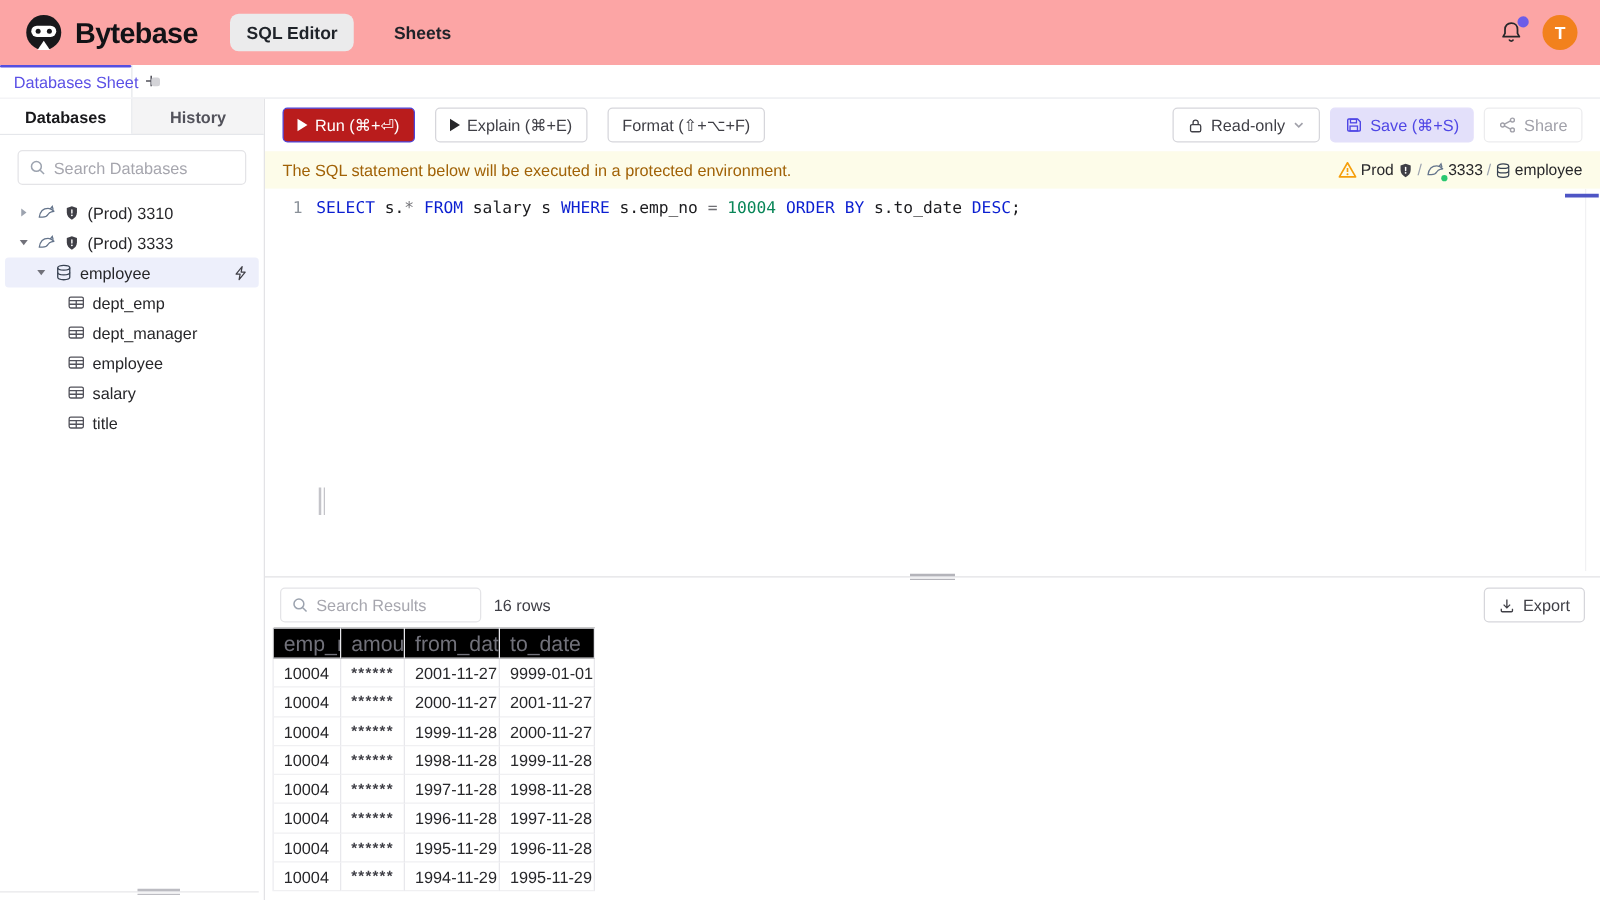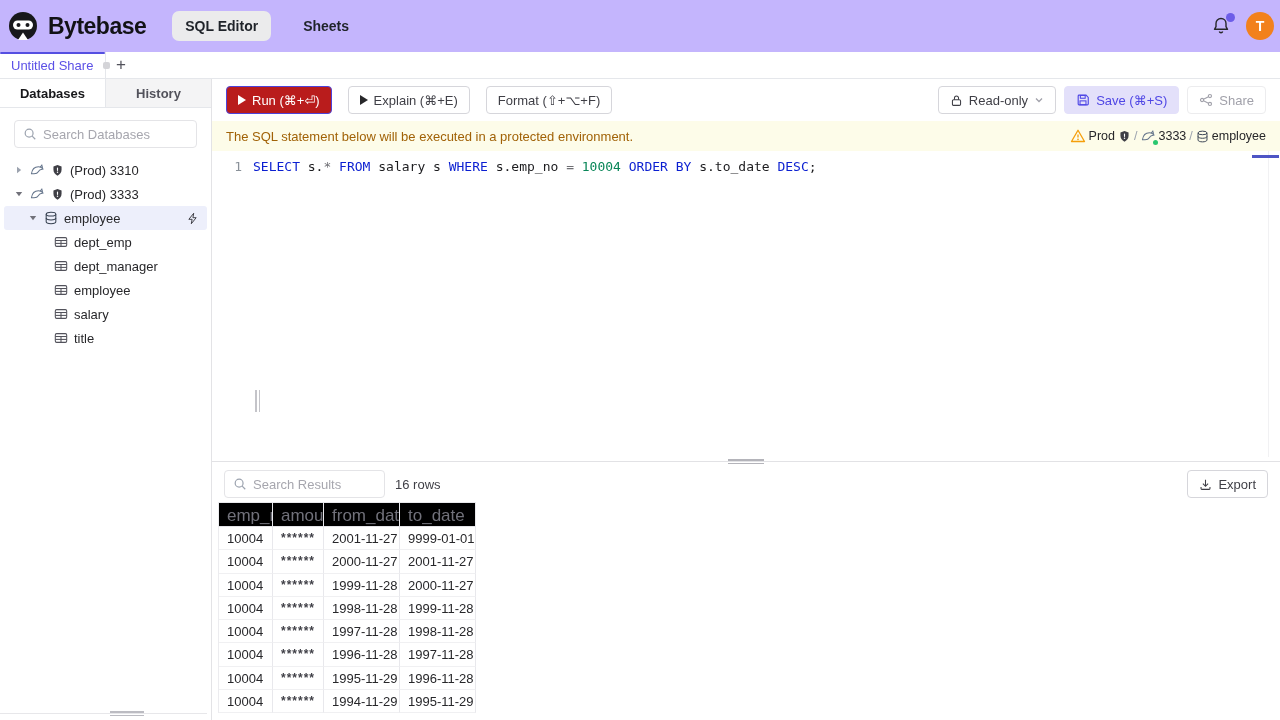--- a/index.html
+++ b/index.html
@@ -1,21 +1,21 @@
 <!DOCTYPE html>
 <html><head>
 <meta charset="utf-8">
 <style>
   * { margin:0; padding:0; box-sizing:border-box; }
   html,body { width:1280px; height:720px; overflow:hidden; background:#fff;
     font-family:"Liberation Sans", sans-serif; color:#27272a; }
   .app { width:1280px; height:720px; display:flex; flex-direction:column; }
 
   
-  .topbar { height:52px; display:flex; align-items:center; padding:0 6px; background:#c4b5fd; flex:none; }
+  .topbar { height:52px; display:flex; align-items:center; padding:0 18px; background:#fca5a5; flex:none; }
   .brand { display:flex; align-items:center; cursor:pointer; }
   .brand-name { font-size:23px; font-weight:800; letter-spacing:-0.5px; color:#121216; margin-left:8px; }
   .topnav { display:flex; align-items:center; margin-left:26px; gap:32px; }
   .nav-pill { background:#ebebec; border-radius:7px; padding:7px 13px; font-size:14px; font-weight:600; color:#1f2329; cursor:pointer; }
   .nav-item { font-size:14px; font-weight:600; color:#1f2329; cursor:pointer; }
   .top-right { margin-left:auto; display:flex; align-items:center; gap:14px; }
   .bell-wrap { position:relative; cursor:pointer; width:22px; height:22px; display:flex; align-items:center; justify-content:center; }
   .notif-dot { position:absolute; top:-2px; right:-3px; width:9px; height:9px; border-radius:50%; background:#6d5de8; }
   .avatar { width:28px; height:28px; border-radius:50%; background:#f2811d; color:#fff; font-size:14px; font-weight:600;
     display:flex; align-items:center; justify-content:center; cursor:pointer; }
@@ -142,21 +142,21 @@
           </svg>
         </span>
         <span class="notif-dot"></span>
       </span>
       <span class="avatar">T</span>
     </div>
   </div>
 
   <div class="sheet-tabbar">
     <div class="sheet-tab">
-      <span class="sheet-tab-label">Untitled Share</span>
+      <span class="sheet-tab-label">Databases Sheet</span>
       <span class="dirty-dot"></span>
     </div>
     <div class="new-tab-btn">+</div>
   </div>
 
   <div class="body-row">
 
     <div class="sidebar">
       <div class="sidebar-tabs">
         <div class="s-tab active">Databases</div>

